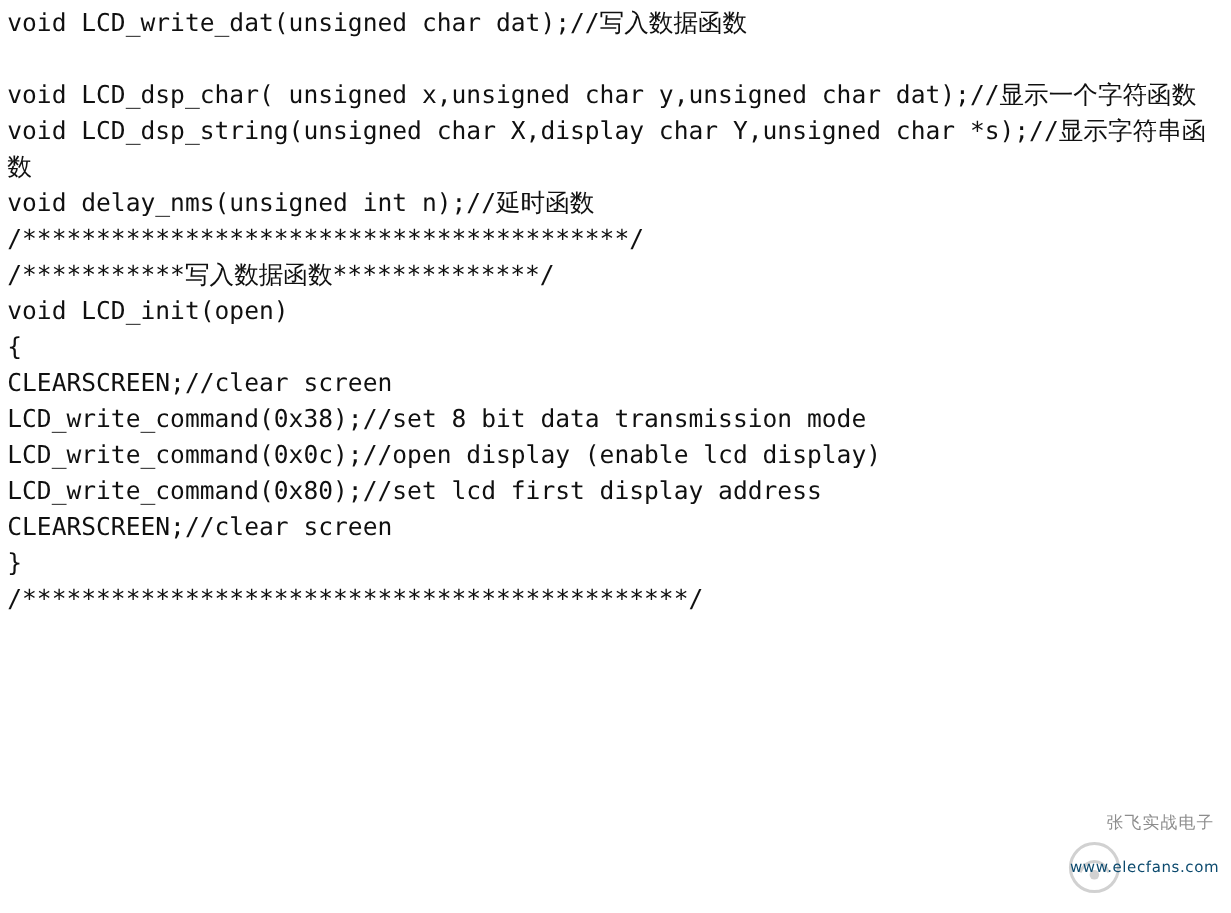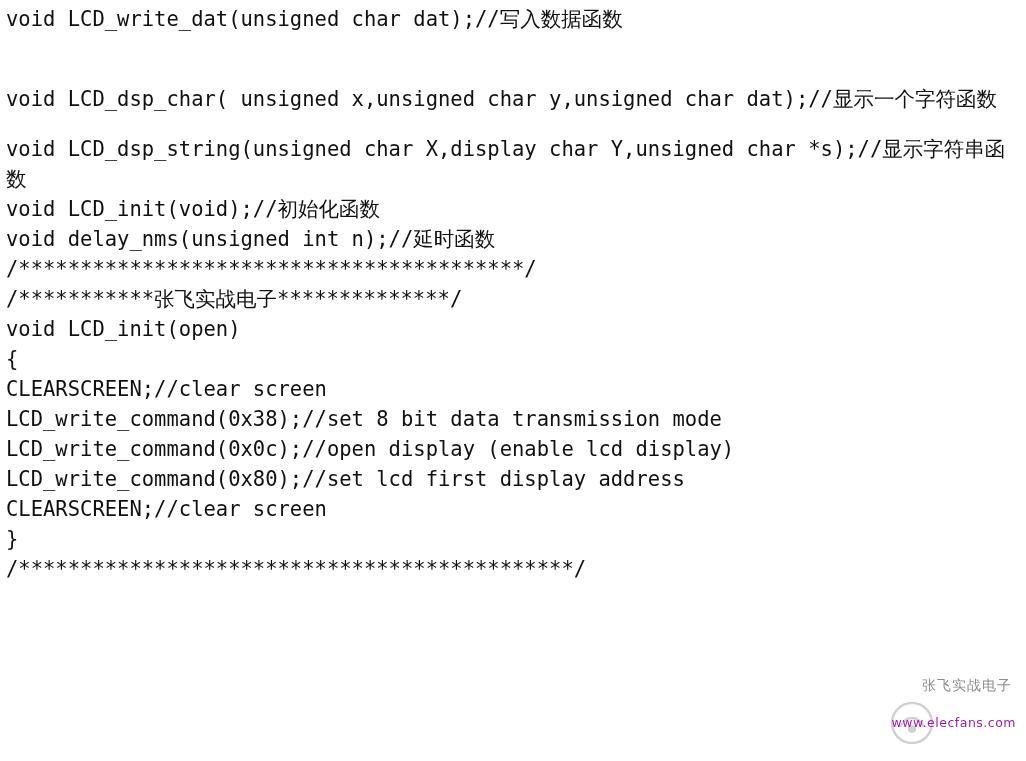--- a/index.html
+++ b/index.html
@@ -30,21 +30,20 @@
     color: #101010;
     white-space: pre-wrap;
     word-break: break-all;
     letter-spacing: 0px;
   }
   .code-line.blank {
     height: 30px;
   }
   .wrapline {
     line-height: 30px;
-    margin-top: 20px;
   }
   
   #watermark {
     position: absolute;
     right: 6px;
     bottom: 18px;
     width: 260px;
     height: 72px;
     pointer-events: none;
   }
@@ -65,37 +64,36 @@
     width: 44px;
     height: 44px;
     opacity: 0.45;
   }
   #wm-sub {
     position: absolute;
     right: 4px;
     top: 44px;
     font-family: "DejaVu Sans", sans-serif;
     font-size: 12.5px;
-    color: #a21caf;
+    color: #0c4a6e;
     letter-spacing: 0.5px;
     white-space: nowrap;
   }
 </style>
 </head>
 <body>
 
 <div id="code-page">
   <div class="code-line">void LCD_write_dat(unsigned char dat);//写入数据函数</div>
   <div class="code-line blank"></div>
   <div class="code-line wrapline">void LCD_dsp_char( unsigned x,unsigned char y,unsigned char dat);//显示一个字符函数</div>
   <div class="code-line wrapline">void LCD_dsp_string(unsigned char X,display char Y,unsigned char *s);//显示字符串函数</div>
-  <div class="code-line">void LCD_init(void);//初始化函数</div>
   <div class="code-line">void delay_nms(unsigned int n);//延时函数</div>
   <div class="code-line">/*****************************************/</div>
-  <div class="code-line">/***********张飞实战电子**************/</div>
+  <div class="code-line">/***********写入数据函数**************/</div>
   <div class="code-line">void LCD_init(open)</div>
   <div class="code-line">{</div>
   <div class="code-line">CLEARSCREEN;//clear screen</div>
   <div class="code-line">LCD_write_command(0x38);//set 8 bit data transmission mode</div>
   <div class="code-line">LCD_write_command(0x0c);//open display (enable lcd display)</div>
   <div class="code-line">LCD_write_command(0x80);//set lcd first display address</div>
   <div class="code-line">CLEARSCREEN;//clear screen</div>
   <div class="code-line">}</div>
   <div class="code-line">/*********************************************/</div>
 </div>

